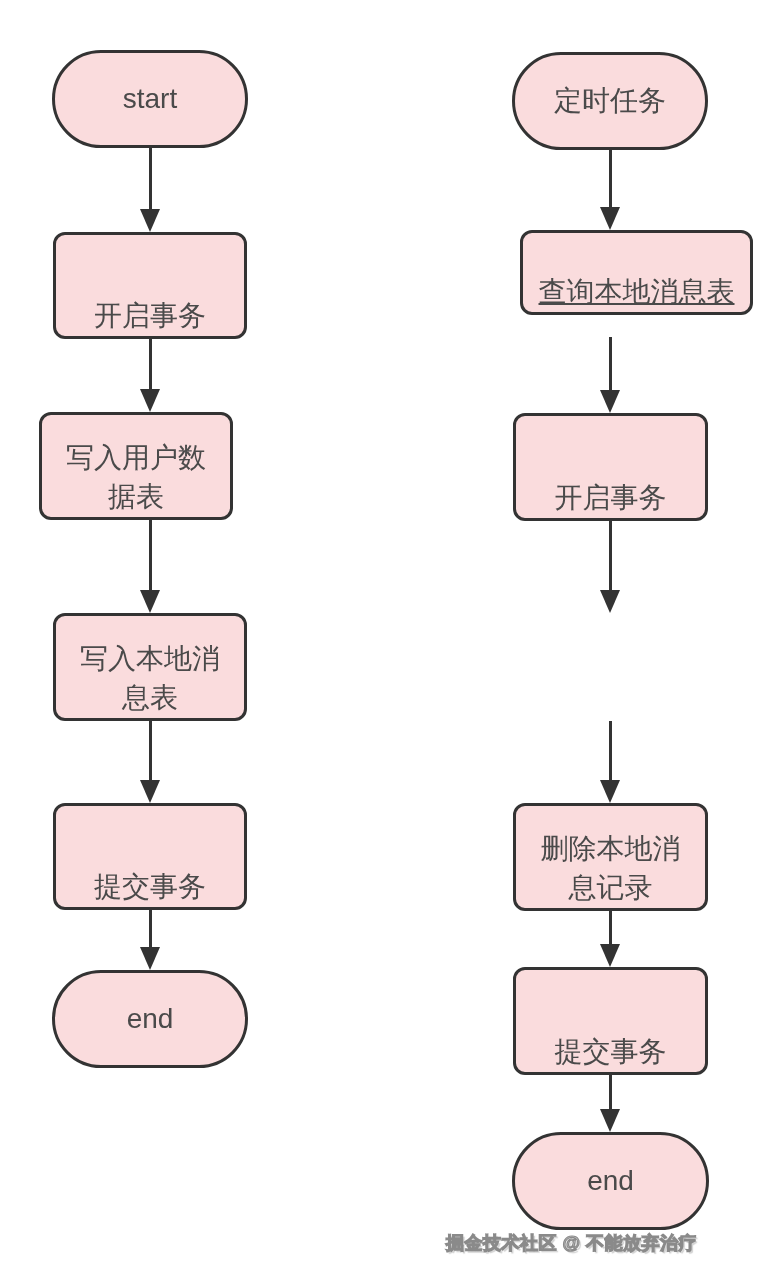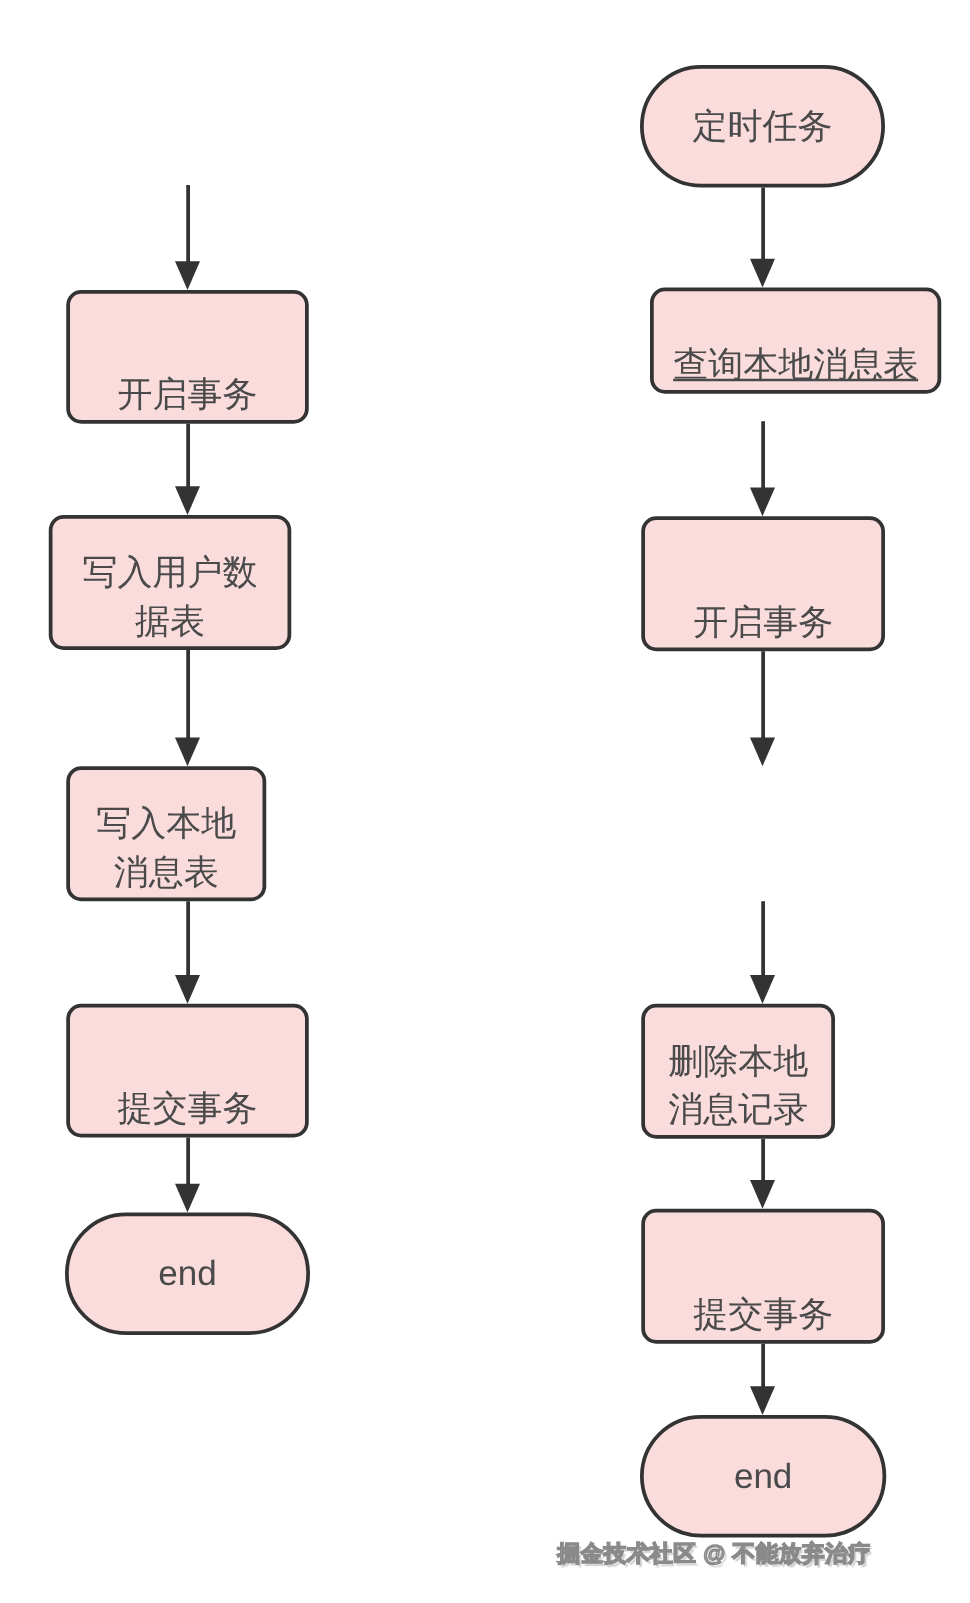--- a/index.html
+++ b/index.html
@@ -68,20 +68,23 @@
     -webkit-text-stroke: 1.2px #8a8a8a;
     text-shadow: 2px 2px 1px rgba(150,150,150,0.45);
     white-space: nowrap;
   }
 </style>
 </head>
 <body>
 
 <div class="canvas">
 
+  <div class="node stadium oneline" style="left:52px; top:50px; width:196px; height:98px;">
+    <span>start</span>
+  </div>
 
   <div class="arrow" style="left:140px; top:148px; height:84px;">
     <span class="stem"></span>
     <span class="head"></span>
   </div>
 
   <div class="node rect oneline" style="left:53px; top:232px; width:194px; height:107px;">
     <span>开启事务</span>
   </div>
 
@@ -92,21 +95,21 @@
 
   <div class="node rect" style="left:39px; top:412px; width:194px; height:108px;">
     <span>写入用户数据表</span>
   </div>
 
   <div class="arrow" style="left:140px; top:520px; height:93px;">
     <span class="stem"></span>
     <span class="head"></span>
   </div>
 
-  <div class="node rect" style="left:53px; top:613px; width:160px; height:108px;">
+  <div class="node rect" style="left:53px; top:613px; width:194px; height:108px;">
     <span>写入本地消息表</span>
   </div>
 
   <div class="arrow" style="left:140px; top:721px; height:82px;">
     <span class="stem"></span>
     <span class="head"></span>
   </div>
 
   <div class="node rect oneline" style="left:53px; top:803px; width:194px; height:107px;">
     <span>提交事务</span>
@@ -147,21 +150,21 @@
     <span class="stem"></span>
     <span class="head"></span>
   </div>
 
 
   <div class="arrow" style="left:600px; top:721px; height:82px;">
     <span class="stem"></span>
     <span class="head"></span>
   </div>
 
-  <div class="node rect" style="left:513px; top:803px; width:155px; height:108px;">
+  <div class="node rect" style="left:513px; top:803px; width:195px; height:108px;">
     <span>删除本地消息记录</span>
   </div>
 
   <div class="arrow" style="left:600px; top:911px; height:56px;">
     <span class="stem"></span>
     <span class="head"></span>
   </div>
 
   <div class="node rect oneline" style="left:513px; top:967px; width:195px; height:108px;">
     <span>提交事务</span>

